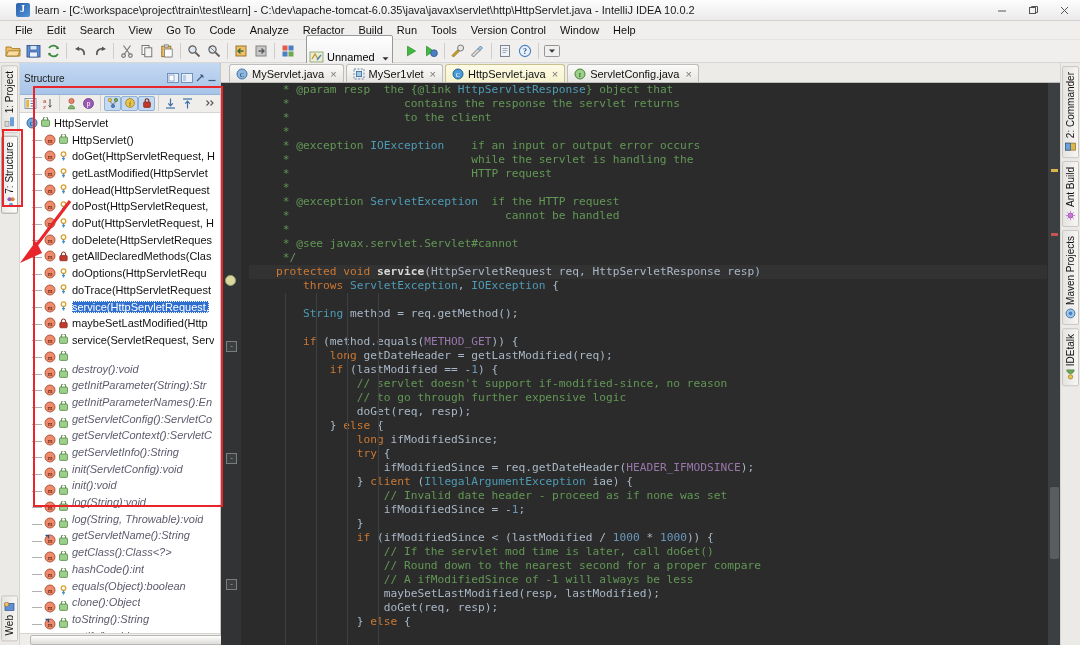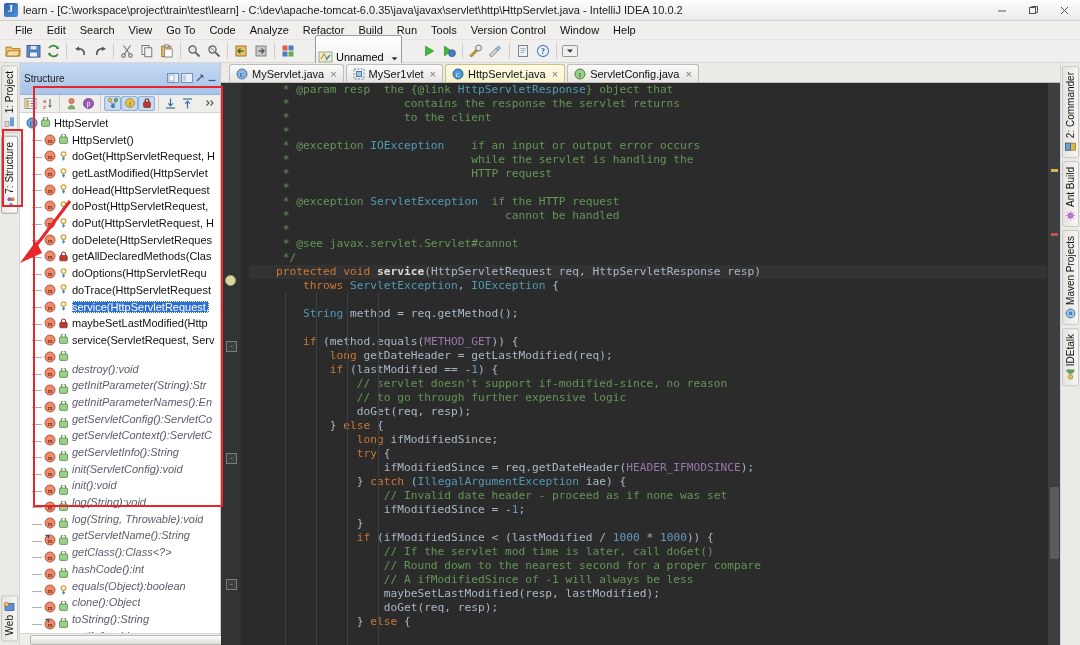--- a/index.html
+++ b/index.html
@@ -6,21 +6,21 @@
   body{
     width:1080px;height:645px;overflow:hidden;
     font-family:"Liberation Sans",sans-serif;font-size:11px;
     background:#f0f0ee;color:#000;
     -webkit-font-smoothing:antialiased;
   }
   .app{position:relative;width:1080px;height:645px;display:flex;flex-direction:column;}
 
   
   .titlebar{height:20px;background:linear-gradient(#fdfdfd,#eceaea);
-    border-bottom:1px solid #d2d0cd;display:flex;align-items:center;flex:0 0 20px;}
+    border-bottom:1px solid #d2d0cd;display:flex;align-items:center;flex:0 0 20px;padding-left:12px;}
   .tb-icon{width:14px;height:14px;margin:0 5px 0 4px;border-radius:2px;
     background:linear-gradient(135deg,#2a5fa8,#4f93d8);position:relative;flex:0 0 auto;}
   .tb-icon:after{content:"J";position:absolute;left:4px;top:0px;color:#fff;
     font-size:10px;font-weight:bold;font-family:"Liberation Serif",serif;}
   .tb-title{font-size:11px;color:#1b1b1b;white-space:nowrap;}
   .tb-btns{margin-left:auto;display:flex;align-items:center;height:20px;}
   .tb-btn{width:31px;height:19px;display:flex;align-items:center;justify-content:center;
     color:#333;font-size:11px;}
   .tb-btn svg{display:block;}
 
@@ -28,21 +28,21 @@
   .menubar{height:18px;background:#f1efed;display:flex;align-items:center;
     padding-left:8px;flex:0 0 18px;border-bottom:1px solid #e6e4e1;}
   .menu-item{font-size:11px;color:#111;padding:1px 7px;white-space:nowrap;}
 
   
   .toolbar{height:22px;background:#f1efed;display:flex;align-items:center;
     padding-left:3px;flex:0 0 22px;border-bottom:1px solid #d9d7d4;}
   .tbtn{width:20px;height:20px;display:flex;align-items:center;justify-content:center;}
   .tsep{width:1px;height:16px;background:#cfcdca;margin:0 3px;}
   .runcfg{display:flex;align-items:center;height:18px;border:1px solid #9a9a9a;
-    background:linear-gradient(#ffffff,#eeeeee);border-radius:2px;padding:12px 2px 0 2px;margin:0 17px;}
+    background:linear-gradient(#ffffff,#eeeeee);border-radius:2px;padding:12px 2px 0 2px;margin:0 8px;}
   .runcfg .rc-icon{width:15px;height:14px;margin-right:3px;}
   .runcfg .rc-text{font-size:11px;color:#000;padding-right:6px;}
   .runcfg .rc-arrow{width:9px;height:9px;}
 
   
   .bodyarea{flex:1 1 auto;display:flex;min-height:0;}
 
   
   .vstrip{width:19px;background:#eceae7;border-right:1px solid #d7d5d2;
     display:flex;flex-direction:column;align-items:center;padding-top:2px;flex:0 0 19px;
@@ -909,21 +909,21 @@
             <div class="cline"><span>&nbsp;&nbsp;&nbsp;&nbsp;&nbsp;&nbsp;&nbsp;&nbsp;</span><span class="kw">if </span><span class="typ">(method.equals(</span><span class="const">METHOD_GET</span><span class="typ">)) {</span></div>
             <div class="cline"><span>&nbsp;&nbsp;&nbsp;&nbsp;&nbsp;&nbsp;&nbsp;&nbsp;&nbsp;&nbsp;&nbsp;&nbsp;</span><span class="kw">long </span><span class="typ">getDateHeader = getLastModified(req);</span></div>
             <div class="cline"><span>&nbsp;&nbsp;&nbsp;&nbsp;&nbsp;&nbsp;&nbsp;&nbsp;&nbsp;&nbsp;&nbsp;&nbsp;</span><span class="kw">if </span><span class="typ">(lastModified == -</span><span class="num">1</span><span class="typ">) {</span></div>
             <div class="cline"><span>&nbsp;&nbsp;&nbsp;&nbsp;&nbsp;&nbsp;&nbsp;&nbsp;&nbsp;&nbsp;&nbsp;&nbsp;&nbsp;&nbsp;&nbsp;&nbsp;</span><span class="cmt">// servlet doesn't support if-modified-since, no reason</span></div>
             <div class="cline"><span>&nbsp;&nbsp;&nbsp;&nbsp;&nbsp;&nbsp;&nbsp;&nbsp;&nbsp;&nbsp;&nbsp;&nbsp;&nbsp;&nbsp;&nbsp;&nbsp;</span><span class="cmt">// to go through further expensive logic</span></div>
             <div class="cline"><span>&nbsp;&nbsp;&nbsp;&nbsp;&nbsp;&nbsp;&nbsp;&nbsp;&nbsp;&nbsp;&nbsp;&nbsp;&nbsp;&nbsp;&nbsp;&nbsp;</span><span class="typ">doGet(req, resp);</span></div>
             <div class="cline"><span>&nbsp;&nbsp;&nbsp;&nbsp;&nbsp;&nbsp;&nbsp;&nbsp;&nbsp;&nbsp;&nbsp;&nbsp;</span><span class="typ">} </span><span class="kw">else </span><span class="typ">{</span></div>
             <div class="cline"><span>&nbsp;&nbsp;&nbsp;&nbsp;&nbsp;&nbsp;&nbsp;&nbsp;&nbsp;&nbsp;&nbsp;&nbsp;&nbsp;&nbsp;&nbsp;&nbsp;</span><span class="kw">long </span><span class="typ">ifModifiedSince;</span></div>
             <div class="cline"><span>&nbsp;&nbsp;&nbsp;&nbsp;&nbsp;&nbsp;&nbsp;&nbsp;&nbsp;&nbsp;&nbsp;&nbsp;&nbsp;&nbsp;&nbsp;&nbsp;</span><span class="kw">try </span><span class="typ">{</span></div>
             <div class="cline"><span>&nbsp;&nbsp;&nbsp;&nbsp;&nbsp;&nbsp;&nbsp;&nbsp;&nbsp;&nbsp;&nbsp;&nbsp;&nbsp;&nbsp;&nbsp;&nbsp;&nbsp;&nbsp;&nbsp;&nbsp;</span><span class="typ">ifModifiedSince = req.getDateHeader(</span><span class="const">HEADER_IFMODSINCE</span><span class="typ">);</span></div>
-            <div class="cline"><span>&nbsp;&nbsp;&nbsp;&nbsp;&nbsp;&nbsp;&nbsp;&nbsp;&nbsp;&nbsp;&nbsp;&nbsp;&nbsp;&nbsp;&nbsp;&nbsp;</span><span class="typ">} </span><span class="kw">catch </span><span class="typ">(</span><span class="cls2">IllegalArgumentException</span><span class="typ"> iae) {</span></div>
+            <div class="cline"><span>&nbsp;&nbsp;&nbsp;&nbsp;&nbsp;&nbsp;&nbsp;&nbsp;&nbsp;&nbsp;&nbsp;&nbsp;&nbsp;&nbsp;&nbsp;&nbsp;</span><span class="typ">} </span><span class="kw">client </span><span class="typ">(</span><span class="cls2">IllegalArgumentException</span><span class="typ"> iae) {</span></div>
             <div class="cline"><span>&nbsp;&nbsp;&nbsp;&nbsp;&nbsp;&nbsp;&nbsp;&nbsp;&nbsp;&nbsp;&nbsp;&nbsp;&nbsp;&nbsp;&nbsp;&nbsp;&nbsp;&nbsp;&nbsp;&nbsp;</span><span class="cmt">// Invalid date header - proceed as if none was set</span></div>
             <div class="cline"><span>&nbsp;&nbsp;&nbsp;&nbsp;&nbsp;&nbsp;&nbsp;&nbsp;&nbsp;&nbsp;&nbsp;&nbsp;&nbsp;&nbsp;&nbsp;&nbsp;&nbsp;&nbsp;&nbsp;&nbsp;</span><span class="typ">ifModifiedSince = -</span><span class="num">1</span><span class="typ">;</span></div>
             <div class="cline"><span>&nbsp;&nbsp;&nbsp;&nbsp;&nbsp;&nbsp;&nbsp;&nbsp;&nbsp;&nbsp;&nbsp;&nbsp;&nbsp;&nbsp;&nbsp;&nbsp;</span><span class="typ">}</span></div>
             <div class="cline"><span>&nbsp;&nbsp;&nbsp;&nbsp;&nbsp;&nbsp;&nbsp;&nbsp;&nbsp;&nbsp;&nbsp;&nbsp;&nbsp;&nbsp;&nbsp;&nbsp;</span><span class="kw">if </span><span class="typ">(ifModifiedSince &lt; (lastModified / </span><span class="num">1000</span><span class="typ"> * </span><span class="num">1000</span><span class="typ">)) {</span></div>
             <div class="cline"><span>&nbsp;&nbsp;&nbsp;&nbsp;&nbsp;&nbsp;&nbsp;&nbsp;&nbsp;&nbsp;&nbsp;&nbsp;&nbsp;&nbsp;&nbsp;&nbsp;&nbsp;&nbsp;&nbsp;&nbsp;</span><span class="cmt">// If the servlet mod time is later, call doGet()</span></div>
             <div class="cline"><span>&nbsp;&nbsp;&nbsp;&nbsp;&nbsp;&nbsp;&nbsp;&nbsp;&nbsp;&nbsp;&nbsp;&nbsp;&nbsp;&nbsp;&nbsp;&nbsp;&nbsp;&nbsp;&nbsp;&nbsp;</span><span class="cmt">// Round down to the nearest second for a proper compare</span></div>
             <div class="cline"><span>&nbsp;&nbsp;&nbsp;&nbsp;&nbsp;&nbsp;&nbsp;&nbsp;&nbsp;&nbsp;&nbsp;&nbsp;&nbsp;&nbsp;&nbsp;&nbsp;&nbsp;&nbsp;&nbsp;&nbsp;</span><span class="cmt">// A ifModifiedSince of -1 will always be less</span></div>
             <div class="cline"><span>&nbsp;&nbsp;&nbsp;&nbsp;&nbsp;&nbsp;&nbsp;&nbsp;&nbsp;&nbsp;&nbsp;&nbsp;&nbsp;&nbsp;&nbsp;&nbsp;&nbsp;&nbsp;&nbsp;&nbsp;</span><span class="typ">maybeSetLastModified(resp, lastModified);</span></div>
             <div class="cline"><span>&nbsp;&nbsp;&nbsp;&nbsp;&nbsp;&nbsp;&nbsp;&nbsp;&nbsp;&nbsp;&nbsp;&nbsp;&nbsp;&nbsp;&nbsp;&nbsp;&nbsp;&nbsp;&nbsp;&nbsp;</span><span class="typ">doGet(req, resp);</span></div>
             <div class="cline"><span>&nbsp;&nbsp;&nbsp;&nbsp;&nbsp;&nbsp;&nbsp;&nbsp;&nbsp;&nbsp;&nbsp;&nbsp;&nbsp;&nbsp;&nbsp;&nbsp;</span><span class="typ">} </span><span class="kw">else </span><span class="typ">{</span></div>

